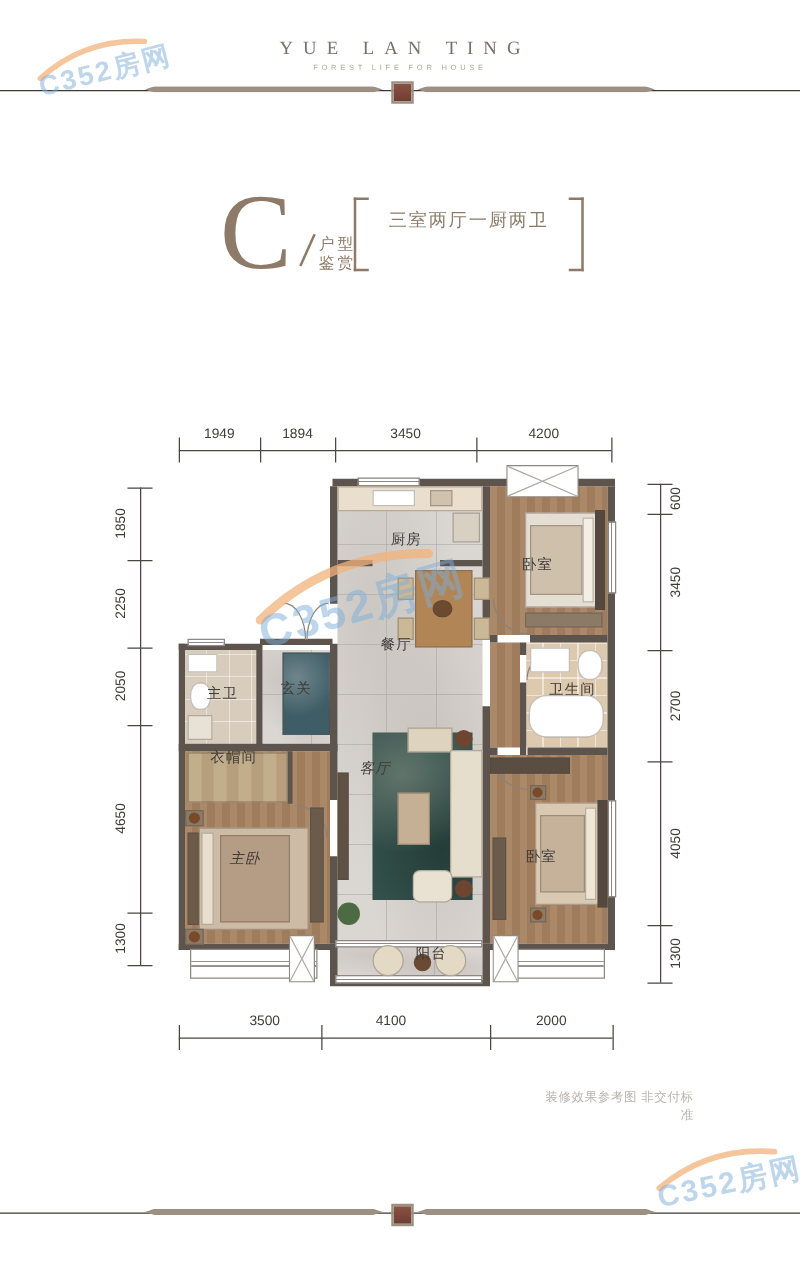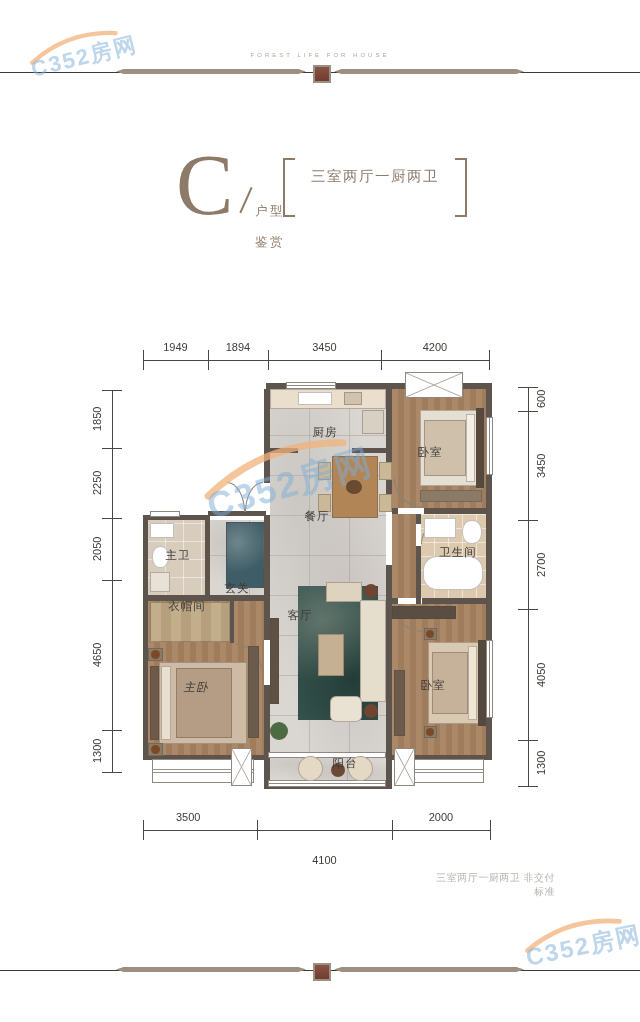--- a/index.html
+++ b/index.html
@@ -16,21 +16,21 @@
   .divider-bar{position:absolute;top:4px;height:5px;background:#9c9083;
     clip-path:polygon(0 50%,4% 0,96% 0,100% 50%,96% 100%,4% 100%);}
   .divider-orn{position:absolute;left:313px;top:0;width:14px;height:14px;
     background:linear-gradient(#8a5243,#6f3d31);border:2px solid #9c9083;}
   
   .unit-letter{position:absolute;left:176px;top:152px;font-family:"Liberation Serif",serif;
     font-size:86px;line-height:.78;color:#8d7a68;}
   .unit-slash{position:absolute;left:245px;top:186px;width:1.5px;height:28px;background:#8d7a68;transform:rotate(24deg);}
   .unit-sub{position:absolute;left:255px;top:188px;font-size:12.5px;line-height:14.5px;
     letter-spacing:2.5px;color:#8d7a68;}
-  .unit-sub span{display:block;margin-top:16px;}
+  .unit-sub span{display:block;}
   .spec-box{position:absolute;left:283px;top:158px;width:184px;height:59px;color:#8c7b6a;}
   .bracket{position:absolute;top:0;bottom:0;width:10px;border-top:2px solid #8d7a68;border-bottom:2px solid #8d7a68;}
   .bracket-l{left:0;border-left:2px solid #8d7a68;}
   .bracket-r{right:0;border-right:2px solid #8d7a68;}
   .spec-l1{position:absolute;top:9px;left:0;right:0;text-align:center;font-size:14.5px;letter-spacing:1.5px;font-weight:400;}
   .spec-l2{position:absolute;top:32px;left:0;right:0;text-align:center;font-size:15.5px;letter-spacing:.5px;font-weight:600;}
   
   .wall{background:#5d544e;}
   .floor-tile{background:
     radial-gradient(ellipse at 25% 30%,rgba(175,170,165,.35),transparent 55%),
@@ -61,20 +61,21 @@
   .wm{position:absolute;font-weight:bold;color:rgba(126,174,216,.5);letter-spacing:2px;
     white-space:nowrap;z-index:8;}
   .footnote{position:absolute;left:430px;top:871px;width:125px;text-align:right;
     font-size:10px;color:#b9b4ae;letter-spacing:.5px;}
 </style>
 </head>
 <body>
 
 <div class="page">
 
+  <div class="brand-title">YUE LAN TING</div>
   <div class="brand-tagline">FOREST LIFE FOR HOUSE</div>
 
   <div class="divider" style="top:65px">
     <div class="divider-line"></div>
     <div class="divider-bar" style="left:116px;width:190px"></div>
     <div class="divider-bar" style="left:334px;width:190px"></div>
     <div class="divider-orn"></div>
   </div>
 
   <div class="unit-letter">C</div>
@@ -229,22 +230,22 @@
       <div class="dim-line" style="position: absolute; left: 489px; top: 350px; width: 1px; height: 20px;"></div>
       <div class="dim-label" style="position: absolute; left: 151.5px; top: 341px; width: 48px; text-align: center;">1949</div>
       <div class="dim-label" style="position: absolute; left: 214px; top: 341px; width: 48px; text-align: center;">1894</div>
       <div class="dim-label" style="position: absolute; left: 300.5px; top: 341px; width: 48px; text-align: center;">3450</div>
       <div class="dim-label" style="position: absolute; left: 411px; top: 341px; width: 48px; text-align: center;">4200</div>
       <div class="dim-line" style="position: absolute; left: 143px; top: 830px; width: 347px; height: 1px;"></div>
       <div class="dim-line" style="position: absolute; left: 143px; top: 820px; width: 1px; height: 20px;"></div>
       <div class="dim-line" style="position: absolute; left: 257px; top: 820px; width: 1px; height: 20px;"></div>
       <div class="dim-line" style="position: absolute; left: 392px; top: 820px; width: 1px; height: 20px;"></div>
       <div class="dim-line" style="position: absolute; left: 490px; top: 820px; width: 1px; height: 20px;"></div>
-      <div class="dim-label" style="position: absolute; left: 176px; top: 811px; width: 48px; text-align: left;">3500</div>
-      <div class="dim-label" style="position: absolute; left: 300.5px; top: 854px; width: 48px; text-align: center;">4100</div>
+      <div class="dim-label" style="position: absolute; left: 176px; top: 811px; width: 48px; text-align: right;">3500</div>
+      <div class="dim-label" style="position: absolute; left: 300.5px; top: 811px; width: 48px; ">4100</div>
       <div class="dim-label" style="position: absolute; left: 417px; top: 811px; width: 48px; text-align: center;">2000</div>
       <div class="dim-line" style="position: absolute; left: 112px; top: 390px; width: 1px; height: 382px;"></div>
       <div class="dim-line" style="position: absolute; left: 102px; top: 390px; width: 20px; height: 1px;"></div>
       <div class="dim-line" style="position: absolute; left: 102px; top: 448px; width: 20px; height: 1px;"></div>
       <div class="dim-line" style="position: absolute; left: 102px; top: 518px; width: 20px; height: 1px;"></div>
       <div class="dim-line" style="position: absolute; left: 102px; top: 580px; width: 20px; height: 1px;"></div>
       <div class="dim-line" style="position: absolute; left: 102px; top: 730px; width: 20px; height: 1px;"></div>
       <div class="dim-line" style="position: absolute; left: 102px; top: 772px; width: 20px; height: 1px;"></div>
       <div class="dim-label dim-label-v" style="position: absolute; left: 90px; top: 395px; width: 14px; height: 48px;">1850</div>
       <div class="dim-label dim-label-v" style="position: absolute; left: 90px; top: 459px; width: 14px; height: 48px;">2250</div>
@@ -261,38 +262,38 @@
       <div class="dim-label dim-label-v" style="position: absolute; left: 534px; top: 375px; width: 14px; height: 48px;">600</div>
       <div class="dim-label dim-label-v" style="position: absolute; left: 534px; top: 441.5px; width: 14px; height: 48px;">3450</div>
       <div class="dim-label dim-label-v" style="position: absolute; left: 534px; top: 540.5px; width: 14px; height: 48px;">2700</div>
       <div class="dim-label dim-label-v" style="position: absolute; left: 534px; top: 650.5px; width: 14px; height: 48px;">4050</div>
       <div class="dim-label dim-label-v" style="position: absolute; left: 534px; top: 739px; width: 14px; height: 48px;">1300</div>
       <div class="room-label" style="position: absolute; left: 325px; top: 432px;">厨房</div>
       <div class="room-label" style="position: absolute; left: 317px; top: 516px;">餐厅</div>
       <div class="room-label" style="position: absolute; left: 430px; top: 452px;">卧室</div>
       <div class="room-label" style="position: absolute; left: 458px; top: 552px;">卫生间</div>
       <div class="room-label" style="position: absolute; left: 178px; top: 555px;">主卫</div>
-      <div class="room-label" style="position: absolute; left: 237px; top: 551px; margin-top: 37px;">玄关</div>
+      <div class="room-label" style="position: absolute; left: 237px; top: 551px;">玄关</div>
       <div class="room-label" style="position: absolute; left: 187px; top: 606px;">衣帽间</div>
-      <div class="room-label" style="position: absolute; left: 300px; top: 615px;">客厅</div>
+      <div class="room-label" style="position: absolute; left: 300px; top: 615px; font-style: italic;">客厅</div>
       <div class="room-label" style="position: absolute; left: 196px; top: 687px; font-style: italic;">主卧</div>
       <div class="room-label" style="position: absolute; left: 433px; top: 685px;">卧室</div>
       <div class="room-label" style="position: absolute; left: 345px; top: 763px;">阳台</div>
       <div class="wm" style="position: absolute; left: 30px; top: 42px; font-size: 22px; transform: rotate(-14deg);"><svg width="96.80000000000001" height="24.200000000000003" viewBox="0 0 110 28" style="position:absolute;left:-2.2px;top:-11px">
           <path d="M4 22 Q 52 -4 106 12" fill="none" stroke="rgba(242,178,122,.75)" stroke-width="5" stroke-linecap="round"></path>
         </svg><span style="position:relative">C352房网</span></div>
       <div class="wm" style="position: absolute; left: 205px; top: 460px; font-size: 36px; transform: rotate(-16deg);"><svg width="158.4" height="39.6" viewBox="0 0 110 28" style="position:absolute;left:-3.6px;top:-18px">
           <path d="M4 22 Q 52 -4 106 12" fill="none" stroke="rgba(242,178,122,.75)" stroke-width="5" stroke-linecap="round"></path>
         </svg><span style="position:relative">C352房网</span></div>
       <div class="wm" style="position: absolute; left: 525px; top: 930px; font-size: 24px; transform: rotate(-12deg);"><svg width="105.60000000000001" height="26.400000000000002" viewBox="0 0 110 28" style="position:absolute;left:-2.4000000000000004px;top:-12px">
           <path d="M4 22 Q 52 -4 106 12" fill="none" stroke="rgba(242,178,122,.75)" stroke-width="5" stroke-linecap="round"></path>
         </svg><span style="position:relative">C352房网</span></div>
     </div>
 
-  <div class="footnote">三室两厅一厨两卫 非交付标准</div>
+  <div class="footnote">装修效果参考图 非交付标准</div>
 
   <div class="divider" style="top:963px">
     <div class="divider-line"></div>
     <div class="divider-bar" style="left:116px;width:190px"></div>
     <div class="divider-bar" style="left:334px;width:190px"></div>
     <div class="divider-orn"></div>
   </div>
 
 </div>
 

